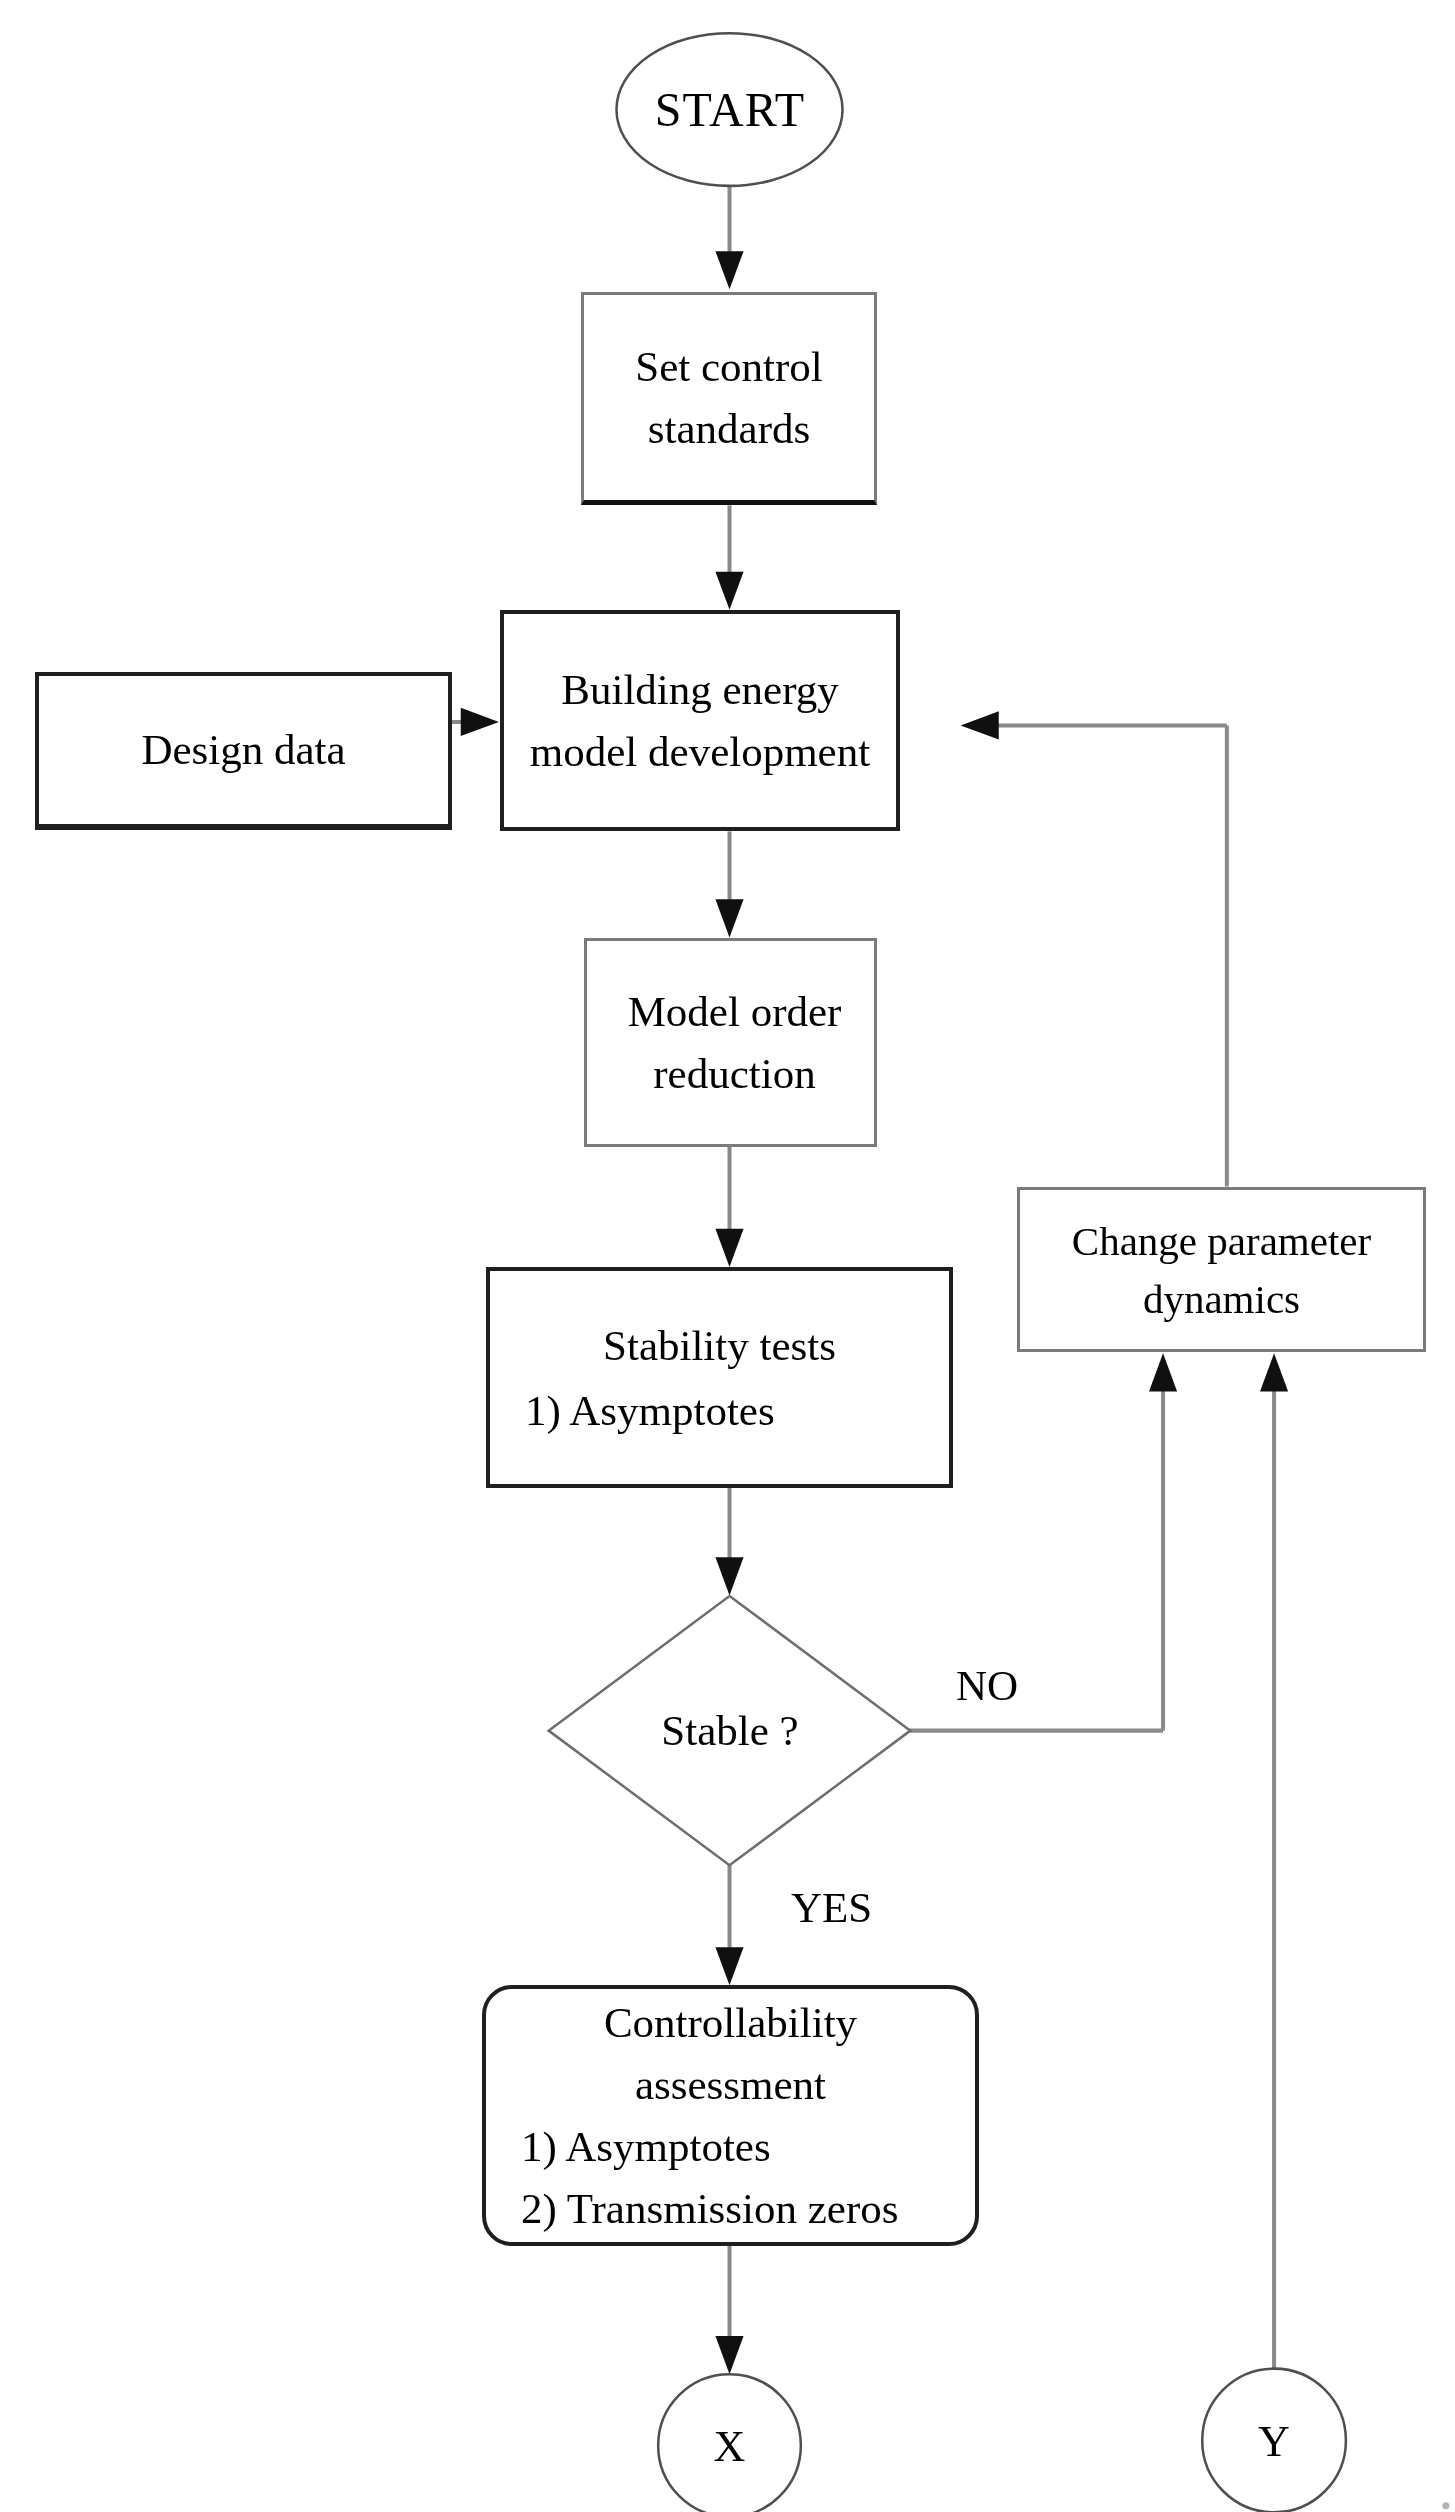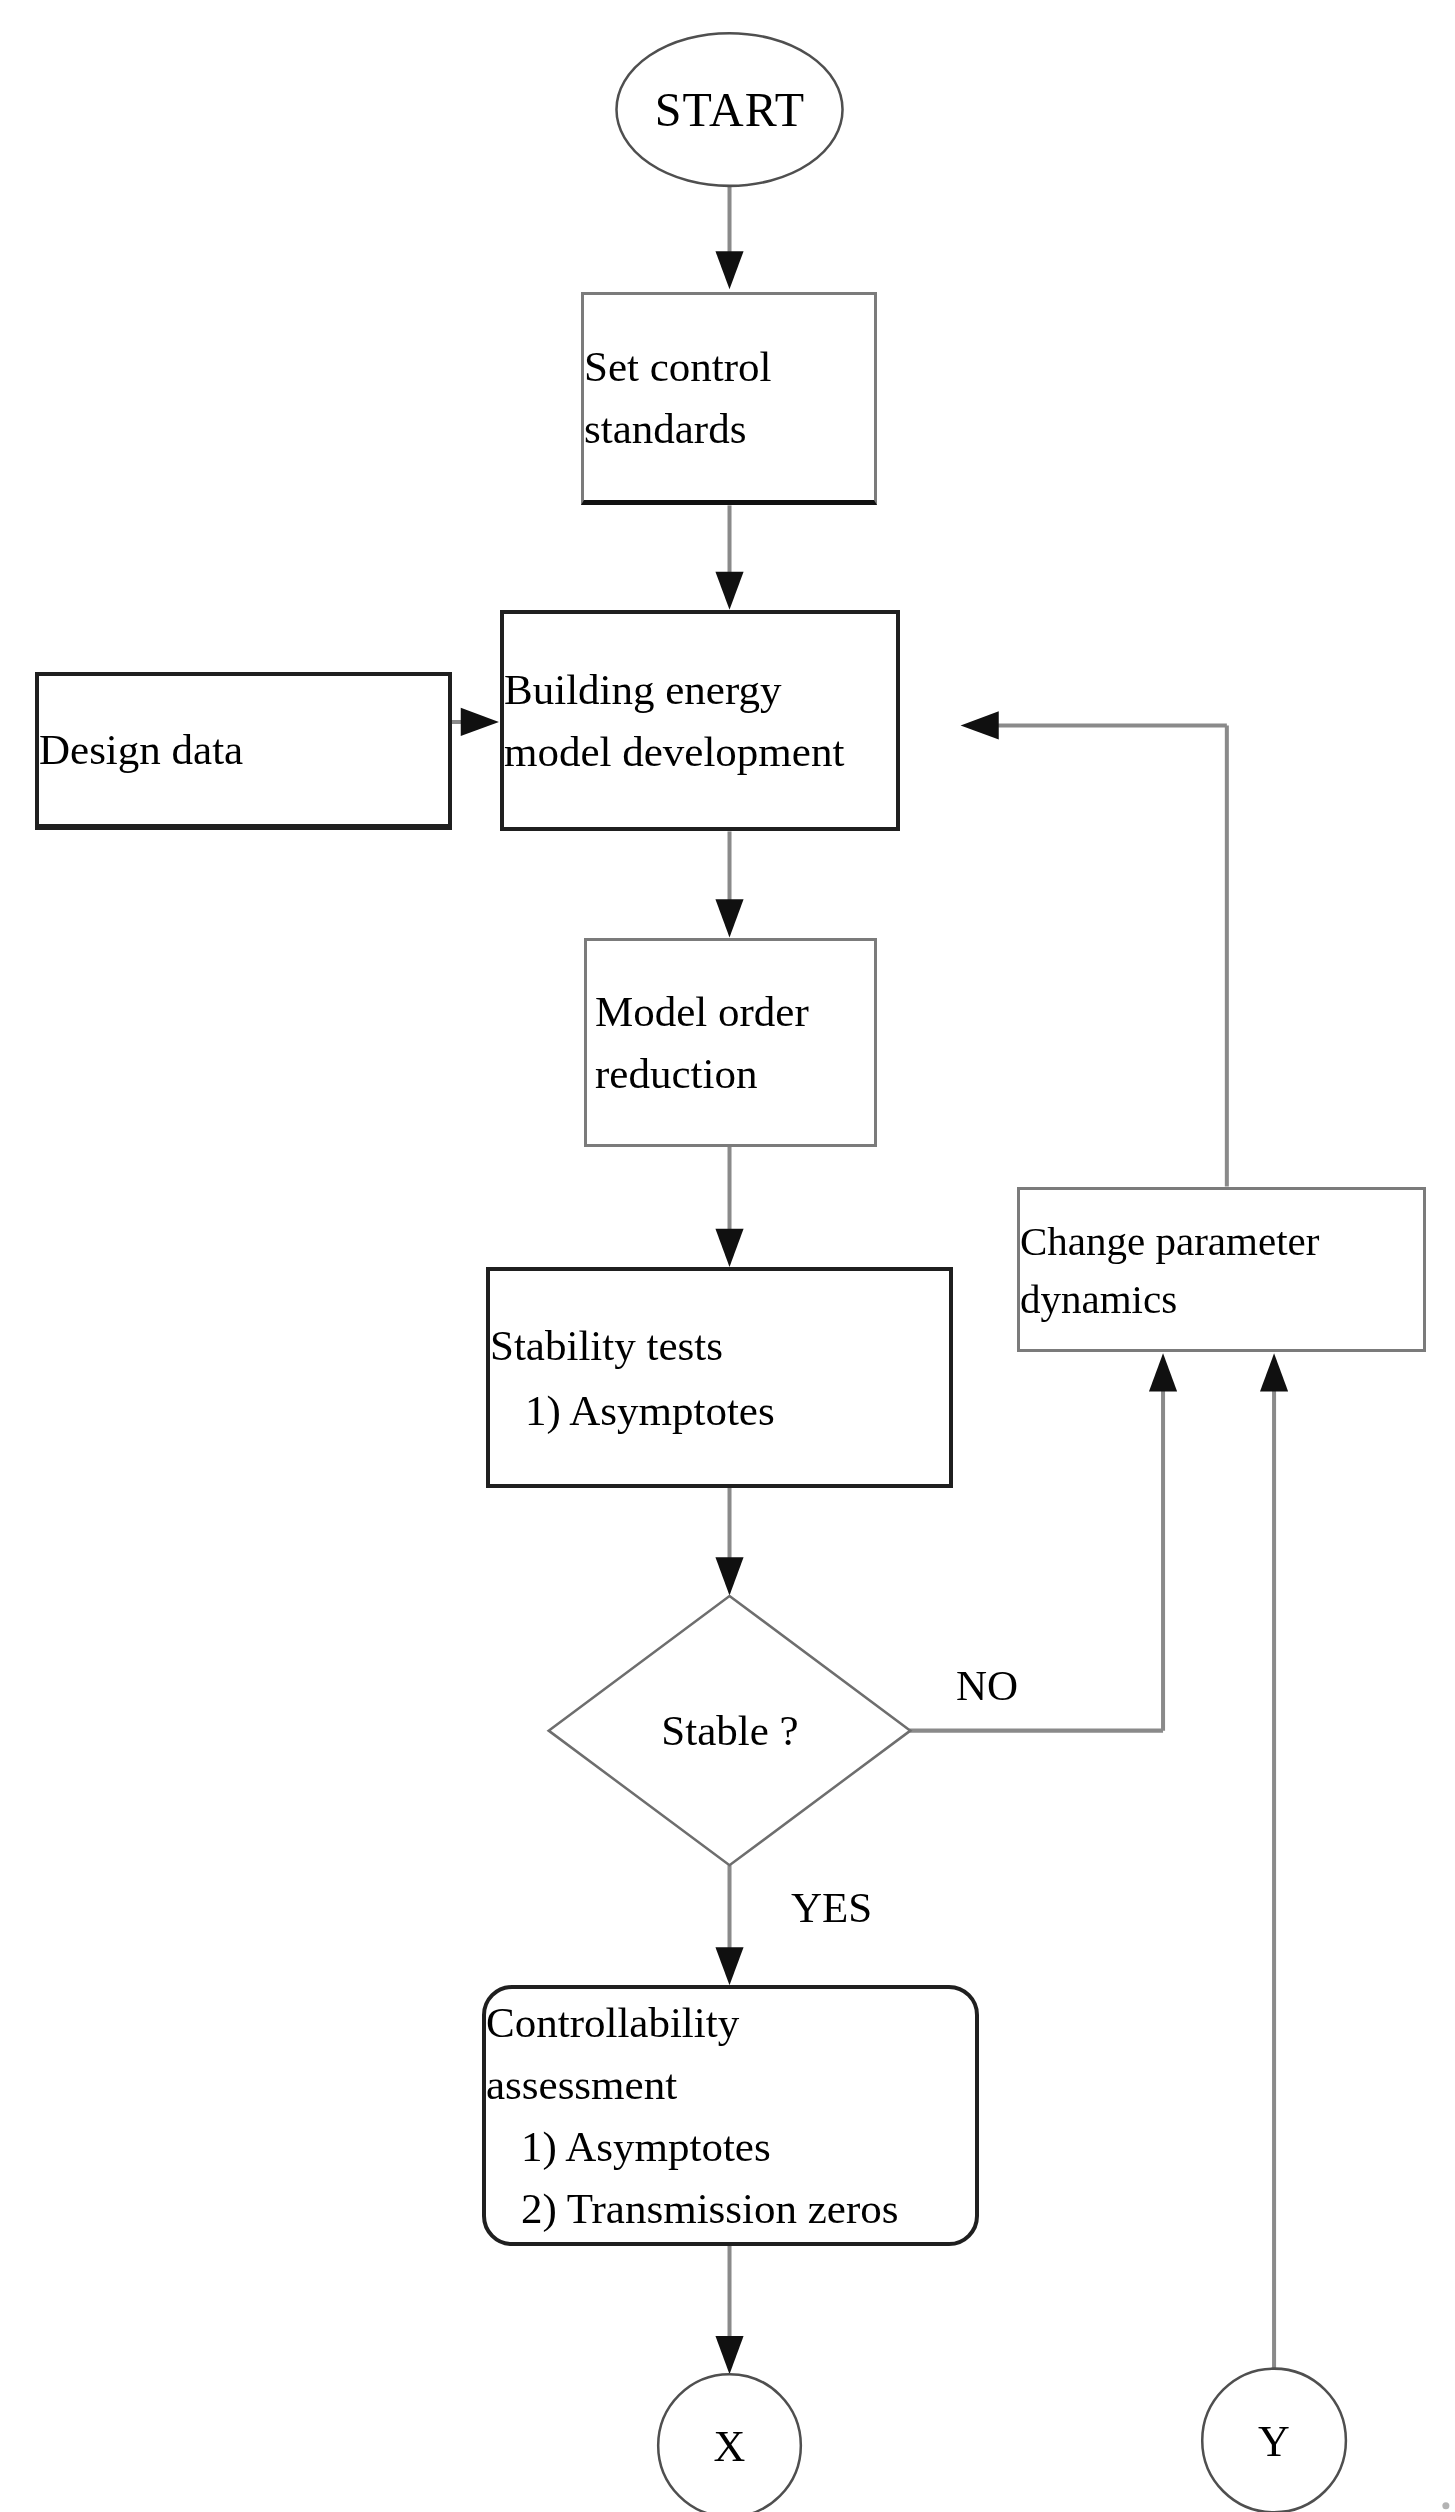--- a/index.html
+++ b/index.html
@@ -21,21 +21,21 @@
     left: 0; top: 0;
     width: 1455px;
     height: 2556px;
   }
   .box {
     position: absolute;
     background: #ffffff;
     display: flex;
     flex-direction: column;
     justify-content: center;
-    align-items: flex-start;
+    align-items: center;
     text-align: center;
     font-size: 43px;
     line-height: 62px;
     box-sizing: border-box;
   }
   .b-dark { border: 4px solid #1f1f1f; }
   .b-gray { border: 3.5px solid #7b7b7b; }
   .bb-dark { border-bottom-color: #111111; border-bottom-width: 5px; }
   .items {
     align-self: stretch;

